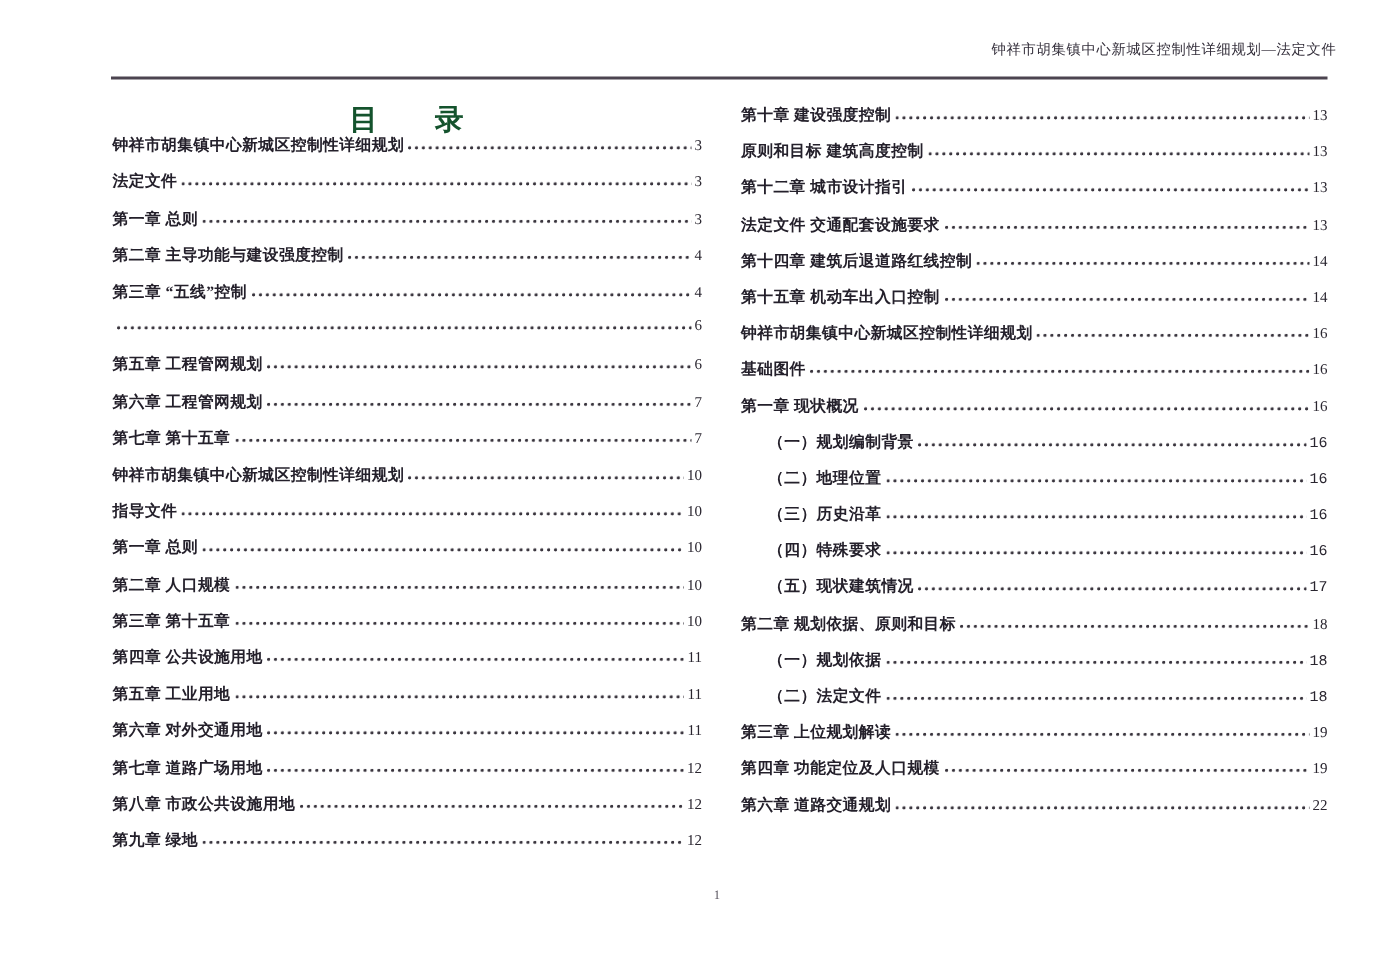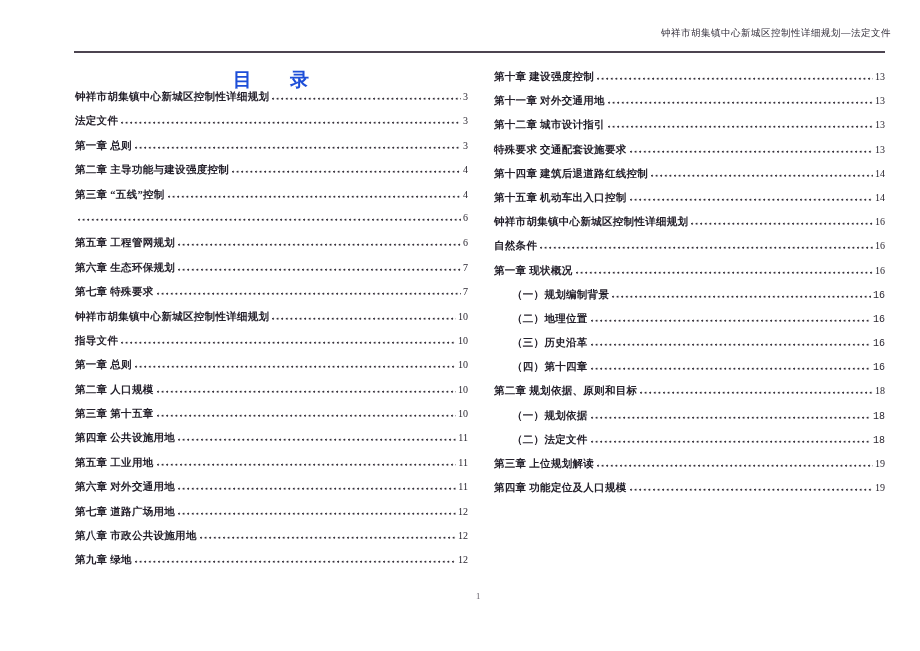--- a/index.html
+++ b/index.html
@@ -31,21 +31,21 @@
     background: #4c4450;
   }
   .doc-title {
     position: absolute;
     left: 56px;
     top: 67px;
     width: 392px;
     text-align: center;
     font-size: 19px;
     font-weight: bold;
-    color: #1d4ed8;
+    color: #14532d;
     white-space: pre;
   }
   .toc-col {
     position: absolute;
     display: flex;
     flex-direction: column;
   }
   .toc-col.left  { left: 56px;  top: 90px; width: 393px; }
   .toc-col.right { left: 475px; top: 70px; width: 391px; }
   .toc-row {
@@ -131,26 +131,26 @@
       <div class="toc-row">
         <span class="toc-dots"></span>
         <span class="toc-page">6</span>
       </div>
       <div class="toc-row">
         <span class="toc-label">第五章 工程管网规划</span>
         <span class="toc-dots"></span>
         <span class="toc-page">6</span>
       </div>
       <div class="toc-row">
-        <span class="toc-label">第六章 生态环保规划</span>
+        <span class="toc-label">第六章 工程管网规划</span>
         <span class="toc-dots"></span>
         <span class="toc-page">7</span>
       </div>
       <div class="toc-row">
-        <span class="toc-label">第七章 特殊要求</span>
+        <span class="toc-label">第七章 第十五章</span>
         <span class="toc-dots"></span>
         <span class="toc-page">7</span>
       </div>
       <div class="toc-row">
         <span class="toc-label">钟祥市胡集镇中心新城区控制性详细规划</span>
         <span class="toc-dots"></span>
         <span class="toc-page">10</span>
       </div>
       <div class="toc-row">
         <span class="toc-label">指导文件</span>
@@ -205,51 +205,51 @@
     </div>
 
   <div class="toc-col right">
 
   <div class="toc-row">
         <span class="toc-label">第十章 建设强度控制</span>
         <span class="toc-dots"></span>
         <span class="toc-page">13</span>
       </div>
       <div class="toc-row">
-        <span class="toc-label">第十一章 对外交通用地</span>
+        <span class="toc-label">原则和目标 建筑高度控制</span>
         <span class="toc-dots"></span>
         <span class="toc-page">13</span>
       </div>
       <div class="toc-row">
         <span class="toc-label">第十二章 城市设计指引</span>
         <span class="toc-dots"></span>
         <span class="toc-page">13</span>
       </div>
       <div class="toc-row">
-        <span class="toc-label">特殊要求 交通配套设施要求</span>
+        <span class="toc-label">法定文件 交通配套设施要求</span>
         <span class="toc-dots"></span>
         <span class="toc-page">13</span>
       </div>
       <div class="toc-row">
         <span class="toc-label">第十四章 建筑后退道路红线控制</span>
         <span class="toc-dots"></span>
         <span class="toc-page">14</span>
       </div>
       <div class="toc-row">
         <span class="toc-label">第十五章 机动车出入口控制</span>
         <span class="toc-dots"></span>
         <span class="toc-page">14</span>
       </div>
       <div class="toc-row">
         <span class="toc-label">钟祥市胡集镇中心新城区控制性详细规划</span>
         <span class="toc-dots"></span>
         <span class="toc-page">16</span>
       </div>
       <div class="toc-row">
-        <span class="toc-label">自然条件</span>
+        <span class="toc-label">基础图件</span>
         <span class="toc-dots"></span>
         <span class="toc-page">16</span>
       </div>
       <div class="toc-row">
         <span class="toc-label">第一章 现状概况</span>
         <span class="toc-dots"></span>
         <span class="toc-page">16</span>
       </div>
       <div class="toc-row indent">
         <span class="toc-label">（一）规划编制背景</span>
@@ -260,23 +260,28 @@
         <span class="toc-label">（二）地理位置</span>
         <span class="toc-dots"></span>
         <span class="toc-page">16</span>
       </div>
       <div class="toc-row indent">
         <span class="toc-label">（三）历史沿革</span>
         <span class="toc-dots"></span>
         <span class="toc-page">16</span>
       </div>
       <div class="toc-row indent">
-        <span class="toc-label">（四）第十四章</span>
-        <span class="toc-dots"></span>
-        <span class="toc-page">16</span>
+        <span class="toc-label">（四）特殊要求</span>
+        <span class="toc-dots"></span>
+        <span class="toc-page">16</span>
+      </div>
+      <div class="toc-row indent">
+        <span class="toc-label">（五）现状建筑情况</span>
+        <span class="toc-dots"></span>
+        <span class="toc-page">17</span>
       </div>
       <div class="toc-row">
         <span class="toc-label">第二章 规划依据、原则和目标</span>
         <span class="toc-dots"></span>
         <span class="toc-page">18</span>
       </div>
       <div class="toc-row indent">
         <span class="toc-label">（一）规划依据</span>
         <span class="toc-dots"></span>
         <span class="toc-page">18</span>
@@ -289,17 +294,22 @@
       <div class="toc-row">
         <span class="toc-label">第三章 上位规划解读</span>
         <span class="toc-dots"></span>
         <span class="toc-page">19</span>
       </div>
       <div class="toc-row">
         <span class="toc-label">第四章 功能定位及人口规模</span>
         <span class="toc-dots"></span>
         <span class="toc-page">19</span>
       </div>
+      <div class="toc-row">
+        <span class="toc-label">第六章 道路交通规划</span>
+        <span class="toc-dots"></span>
+        <span class="toc-page">22</span>
+      </div>
     </div>
 
   <div class="footer-pagenum">1</div>
 
 </div>
 
 </body></html>

